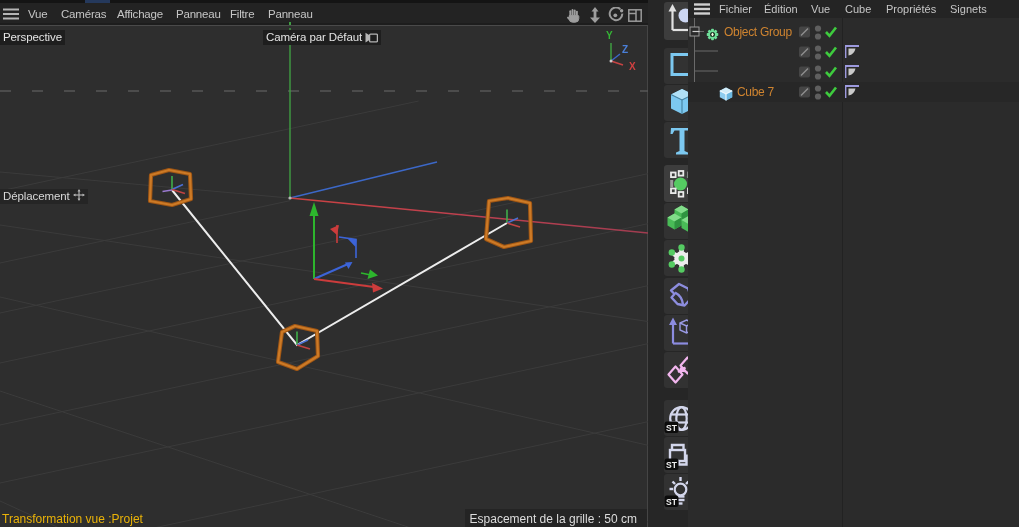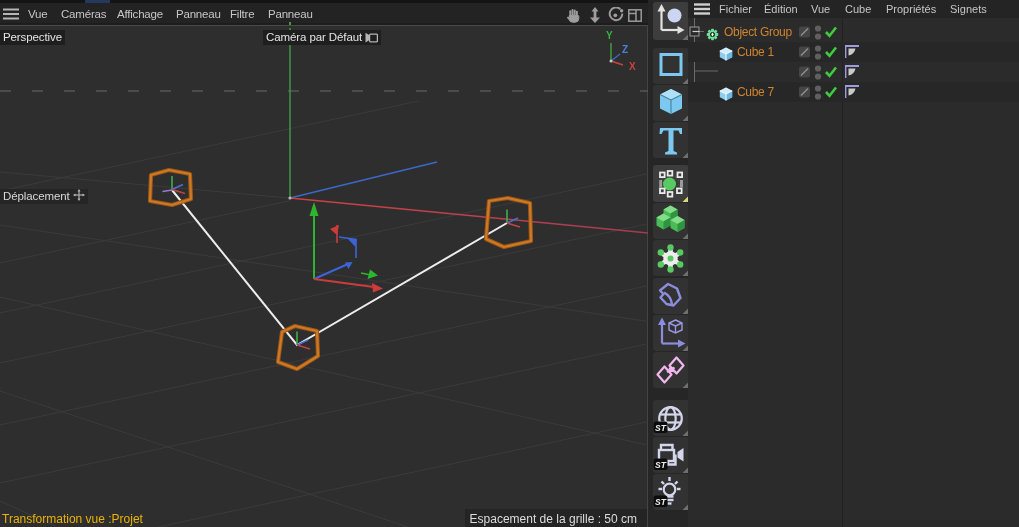--- a/index.html
+++ b/index.html
@@ -6,21 +6,21 @@
 .abs { position:absolute; }
 #topstrip { left:0; top:0; width:1019px; height:3px; background:#141414; }
 #vpmenu { left:0; top:3px; width:648px; height:22px; background:#232323; color:#c6c6c6;
   font-size:11.5px; letter-spacing:-0.2px; line-height:22px; }
 #vpmenu span.mi { position:absolute; top:0; }
 #viewport { left:0; top:25px; width:648px; height:502px; background:#2e2e2e;
   border-top:1px solid #4a4a4a; border-right:1px solid #454545; }
 .vlabel { position:absolute; background:#1e1e1e; color:#e4e4e4; font-size:11.5px; letter-spacing:-0.1px;
   padding:0 3px; height:15px; line-height:15px; white-space:nowrap; }
 #toolbar { left:648px; top:0; width:40px; height:527px; background:#262626; }
-.tile { position:absolute; left:5px; width:36px; border-radius:3px;font-style:italic; }
+.tile { position:absolute; left:16px; width:36px; border-radius:3px; }
 #rpanel { left:688px; top:0; width:331px; height:527px; background:#2b2b2b; }
 #rpmenu { position:absolute; left:0; top:0; width:331px; height:18px; background:#242424;
   color:#c6c6c6; font-size:11px; line-height:18px; }
 #rpmenu span.mi { position:absolute; top:0; }
 .row { position:absolute; left:0; width:331px; height:20px; font-size:12px; letter-spacing:-0.3px; line-height:20px; }
 .tg { position:absolute; left:110px; }
 .tagic { position:absolute; left:157px; top:3px; }
 #divider { position:absolute; left:153.5px; top:18px; width:1px; height:509px; background:#222222; }
 </style></head><body>
 <div class="abs" id="topstrip">
@@ -366,32 +366,20 @@
 <circle cx="13" cy="13" r="8.2"></circle>
 <rect x="10.2" y="1.5" width="5.6" height="23" rx="1.5"></rect>
 <rect x="10.2" y="1.5" width="5.6" height="23" rx="1.5" transform="rotate(45 13 13)"></rect>
 <rect x="10.2" y="1.5" width="5.6" height="23" rx="1.5" transform="rotate(90 13 13)"></rect>
 <rect x="10.2" y="1.5" width="5.6" height="23" rx="1.5" transform="rotate(135 13 13)"></rect>
 </g>
 <circle cx="13" cy="13" r="5" fill="#173321"></circle>
 <path d="M13 9.2 l2.6 3.8 -2.6 3.8 -2.6 -3.8 z" fill="#fdfde8"></path>
 </svg></span>
       <span style="position:absolute;left:36px;color:#cf8430">Object Group</span>
-    </div>
-<div class="row" style="top:42px;background:#272727">
-      <span style="position:absolute;left:31px;top:3px"><svg width="14" height="14" viewBox="0 0 14 14" style="vertical-align:-2px">
-<polygon points="7,0.5 13.2,3.7 13.2,10.3 7,13.5 0.8,10.3 0.8,3.7" fill="#8ecdf0"></polygon>
-<polygon points="7,0.5 13.2,3.7 7,6.9 0.8,3.7" fill="#d2ecf8"></polygon>
-<polygon points="7,6.9 13.2,3.7 13.2,10.3 7,13.5" fill="#6cb8e2"></polygon>
-<g stroke="#f0fafe" stroke-width="1.1" fill="none">
-            <polyline points="0.8,3.7 7,6.9 13.2,3.7"></polyline>
-            <line x1="7" y1="6.9" x2="7" y2="13.5"></line>
-          </g>
-</svg></span>
-      <span style="position:absolute;left:49px;color:#cf8430">Cube 1</span>
     </div>
 <div class="row" style="top:82px;background:#272727">
       <span style="position:absolute;left:31px;top:3px"><svg width="14" height="14" viewBox="0 0 14 14" style="vertical-align:-2px">
 <polygon points="7,0.5 13.2,3.7 13.2,10.3 7,13.5 0.8,10.3 0.8,3.7" fill="#8ecdf0"></polygon>
 <polygon points="7,0.5 13.2,3.7 7,6.9 0.8,3.7" fill="#d2ecf8"></polygon>
 <polygon points="7,6.9 13.2,3.7 13.2,10.3 7,13.5" fill="#6cb8e2"></polygon>
 <g stroke="#f0fafe" stroke-width="1.1" fill="none">
             <polyline points="0.8,3.7 7,6.9 13.2,3.7"></polyline>
             <line x1="7" y1="6.9" x2="7" y2="13.5"></line>
           </g>

